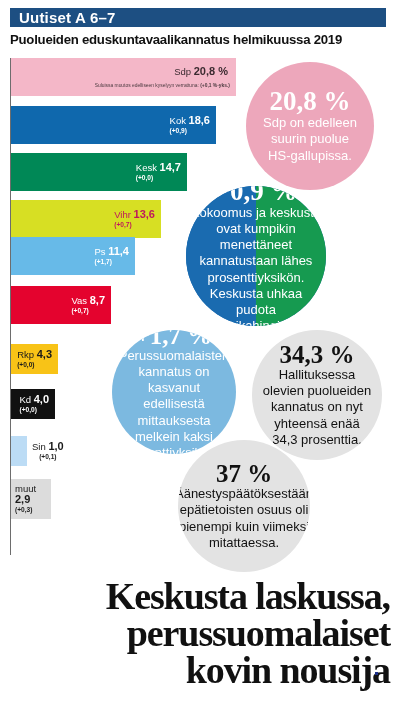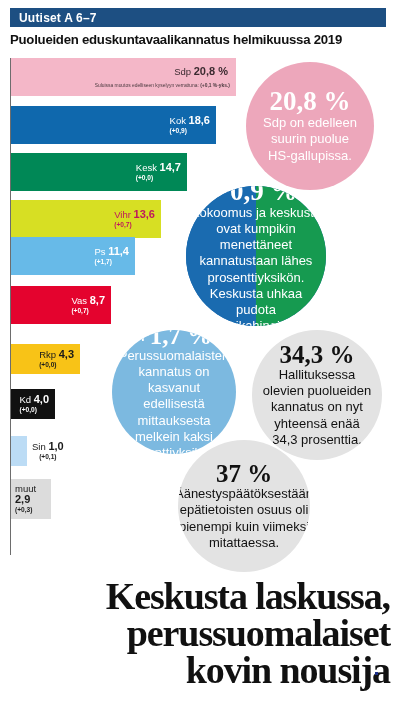--- a/index.html
+++ b/index.html
@@ -12,21 +12,21 @@
   #page { position: relative; width: 396px; height: 709px; background:#fff; }
 
   
   .section-bar {
     position: absolute; left: 10px; top: 8px;
     width: 376px; height: 19px;
     background: #1d4f82;
     display: flex; align-items: center;
   }
   .section-bar span {
-    color: #ffffff; font-size: 12px; font-weight: bold;
+    color: #ffffff; font-size: 15px; font-weight: bold;
     letter-spacing: .2px; padding-left: 9px;
   }
   .chart-title {
     position: absolute; left: 10px; top: 32px;
     font-size: 13.2px; font-weight: bold; color: #111;
     letter-spacing: -.25px; white-space: nowrap;
   }
 
   
   .chart { position: absolute; left: 10px; top: 58px; width: 240px; height: 505px; }
@@ -151,21 +151,21 @@
           </div>
         </div>
         <div class="bar-row" style="top: 228px; height: 38px; width: 100px;">
           <div class="bar" style="background: rgb(228, 3, 46);">
             <div style="color: rgb(255, 255, 255);">
               <div class="bar-label"><span class="party">Vas</span> <span class="val">8,7</span></div>
               <div class="bar-delta">(+0,7)</div>
             </div>
           </div>
         </div>
-        <div class="bar-row" style="top: 286px; height: 30px; width: 69px;">
+        <div class="bar-row" style="top: 286px; height: 30px; width: 47px;">
           <div class="bar" style="background: rgb(248, 195, 23);">
             <div style="color: rgb(26, 26, 26);">
               <div class="bar-label"><span class="party">Rkp</span> <span class="val">4,3</span></div>
               <div class="bar-delta">(+0,0)</div>
             </div>
           </div>
         </div>
         <div class="bar-row" style="top: 331px; height: 30px; width: 44px;">
           <div class="bar" style="background: rgb(17, 17, 17);">
             <div style="color: rgb(255, 255, 255);">

